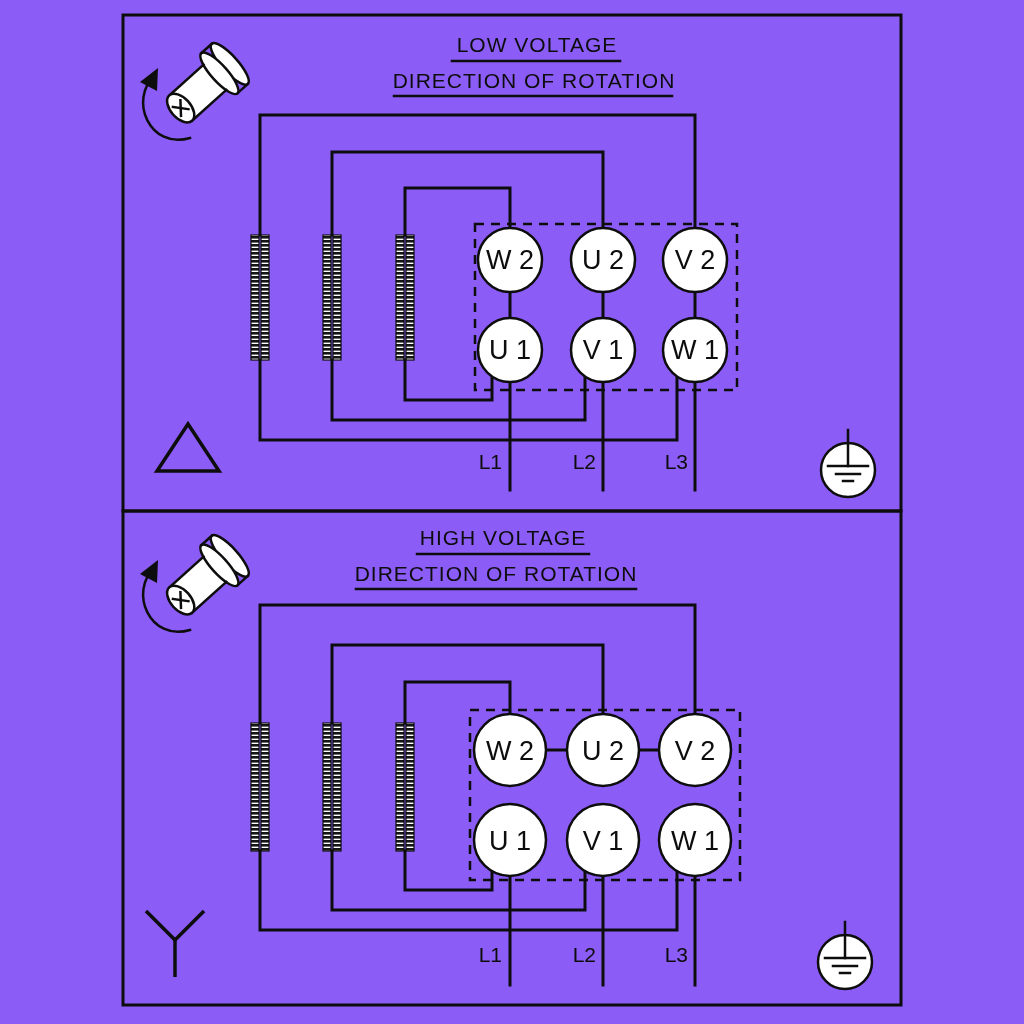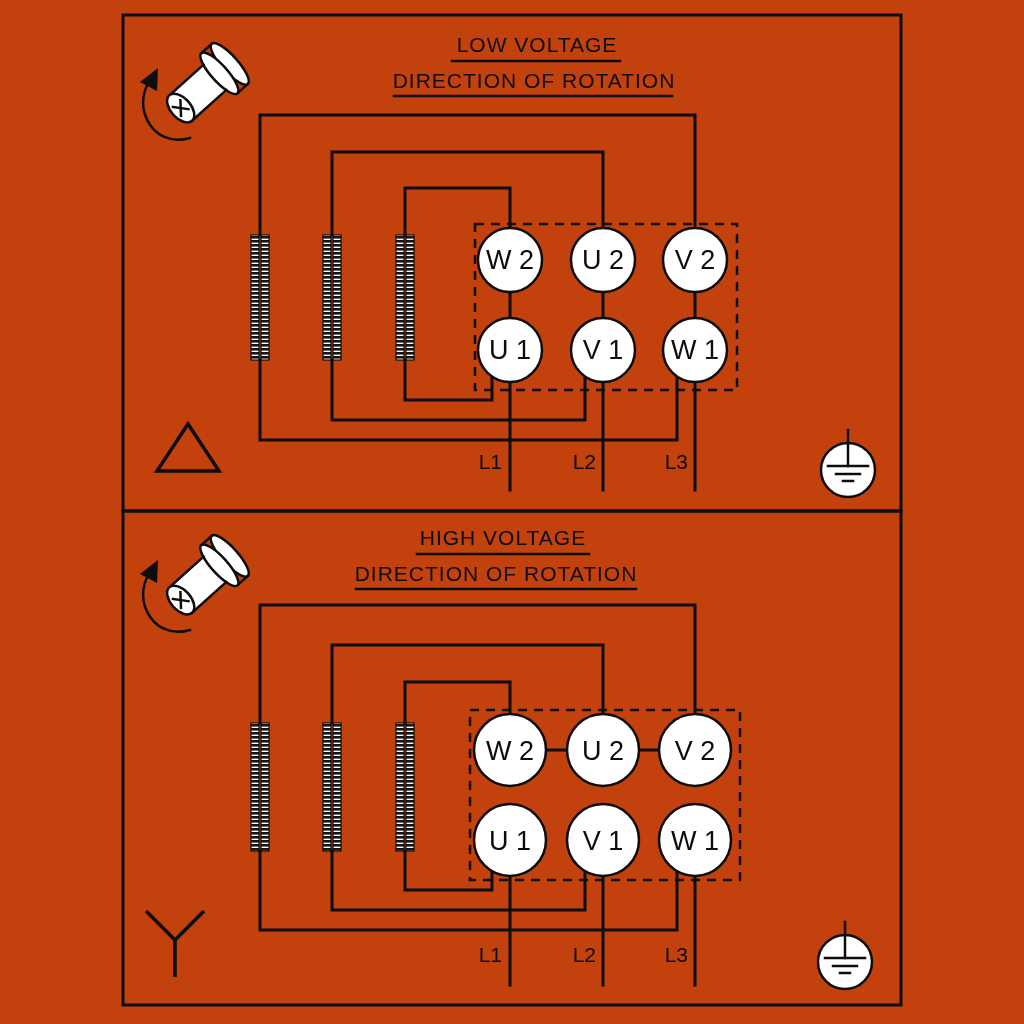--- a/index.html
+++ b/index.html
@@ -1,16 +1,16 @@
 <!DOCTYPE html>
 <html><head>
 <meta charset="utf-8">
 <style>
   html,body{margin:0;padding:0;background:#ffffff;}
-  .page{width:1024px;height:1024px;position:relative;background:#c2410c;}
+  .page{width:1024px;height:1024px;position:relative;background:#8b5cf6;}
   svg{display:block;}
   .w    {stroke:#0d0d0d;stroke-width:3;fill:none;stroke-linecap:square;}
   .w2   {stroke:#0d0d0d;stroke-width:2.5;fill:none;stroke-linecap:square;}
   .dash {stroke:#0d0d0d;stroke-width:2.5;fill:none;stroke-dasharray:9 7;}
   .circ {stroke:#0d0d0d;stroke-width:2.5;fill:#ffffff;}
   .fillw{fill:#ffffff;stroke:none;}
   .t-title{font-family:"Liberation Sans",sans-serif;font-size:21px;fill:#0d0d0d;letter-spacing:1px;}
   .t-term {font-family:"Liberation Sans",sans-serif;font-size:27px;fill:#0d0d0d;}
   .t-lead {font-family:"Liberation Sans",sans-serif;font-size:21px;fill:#0d0d0d;}
   .coil   {fill:url(#coilHatch);stroke:#0d0d0d;stroke-width:1.2;}

